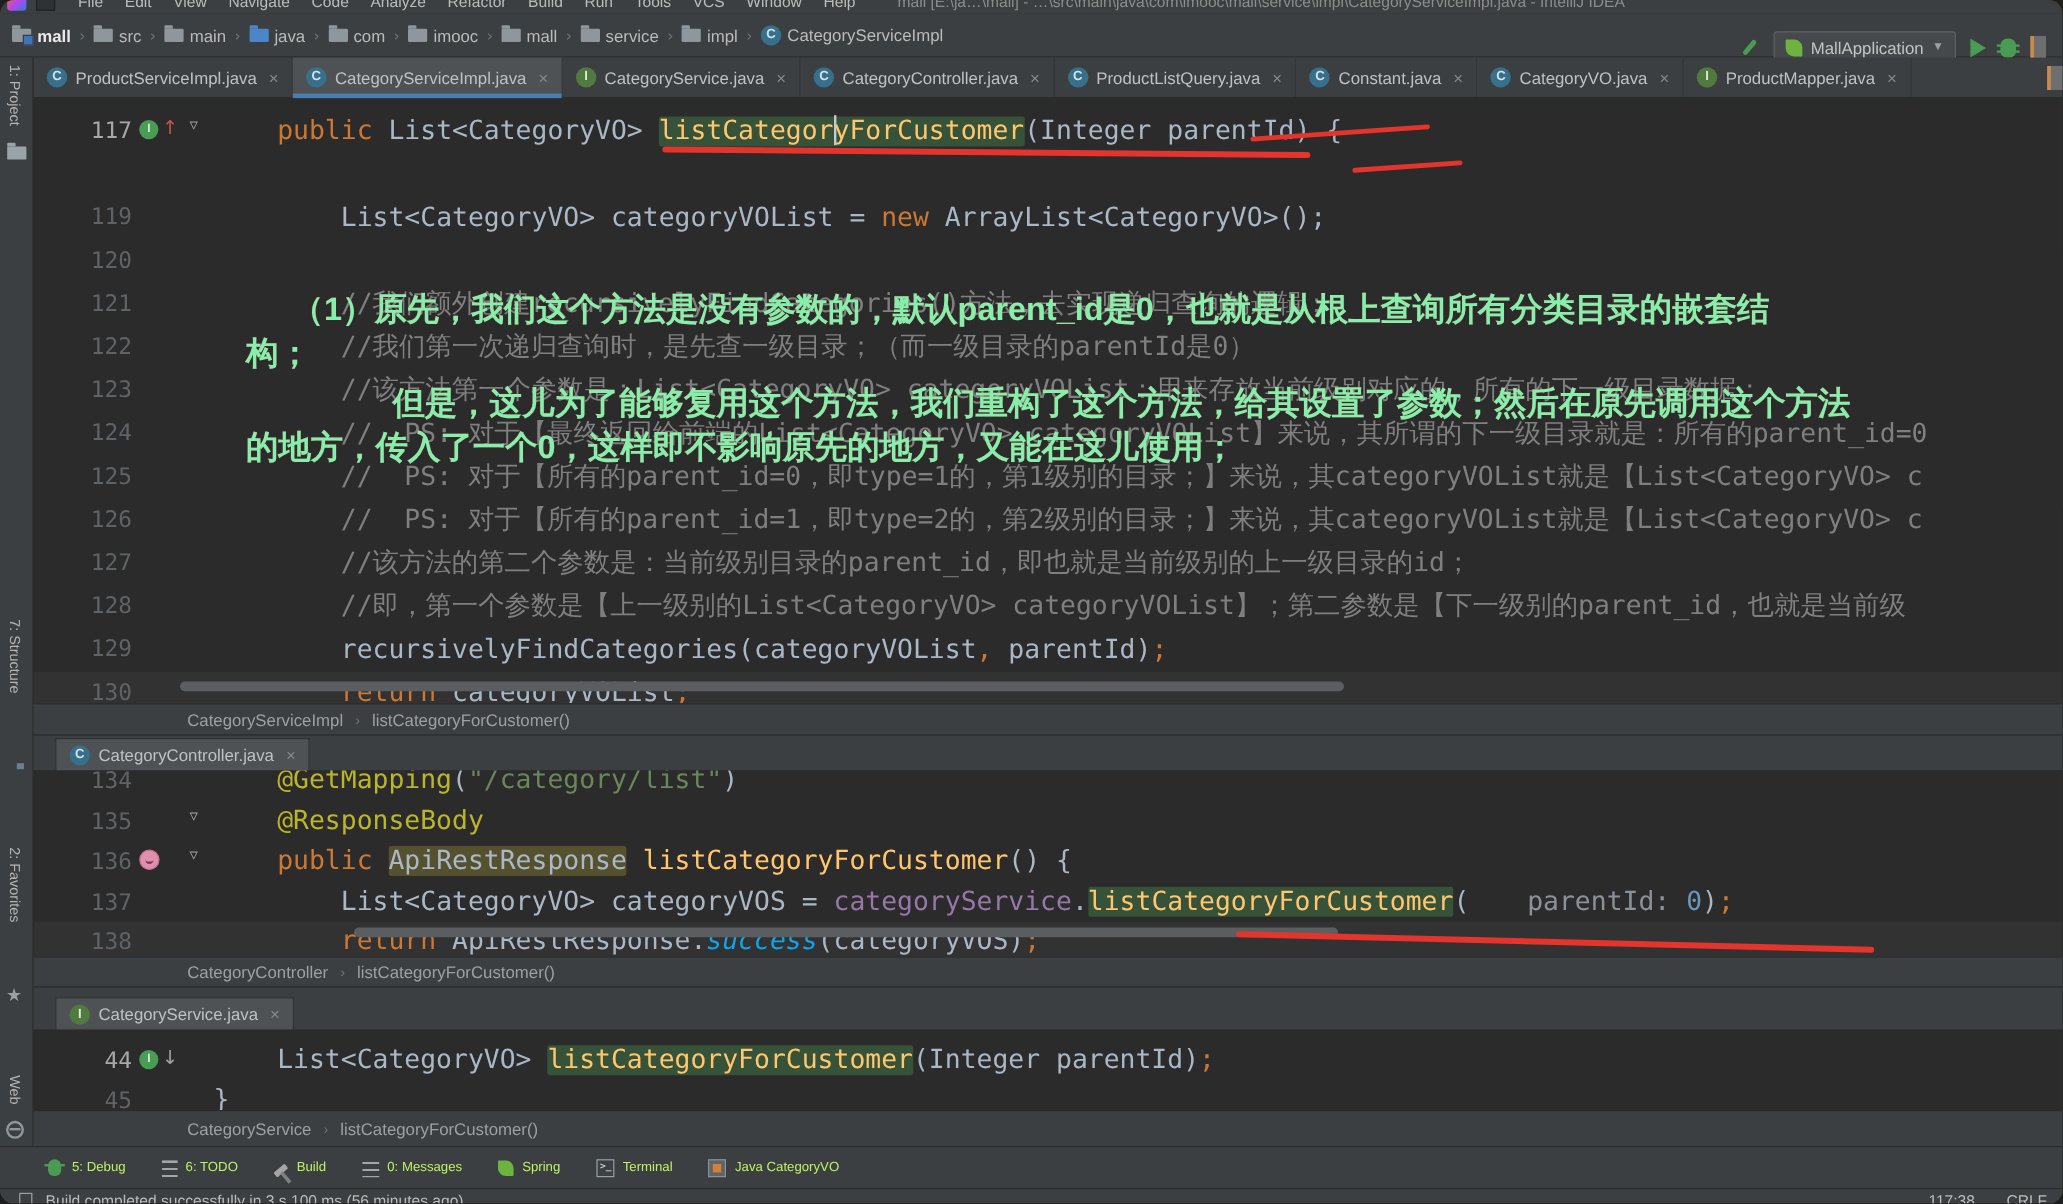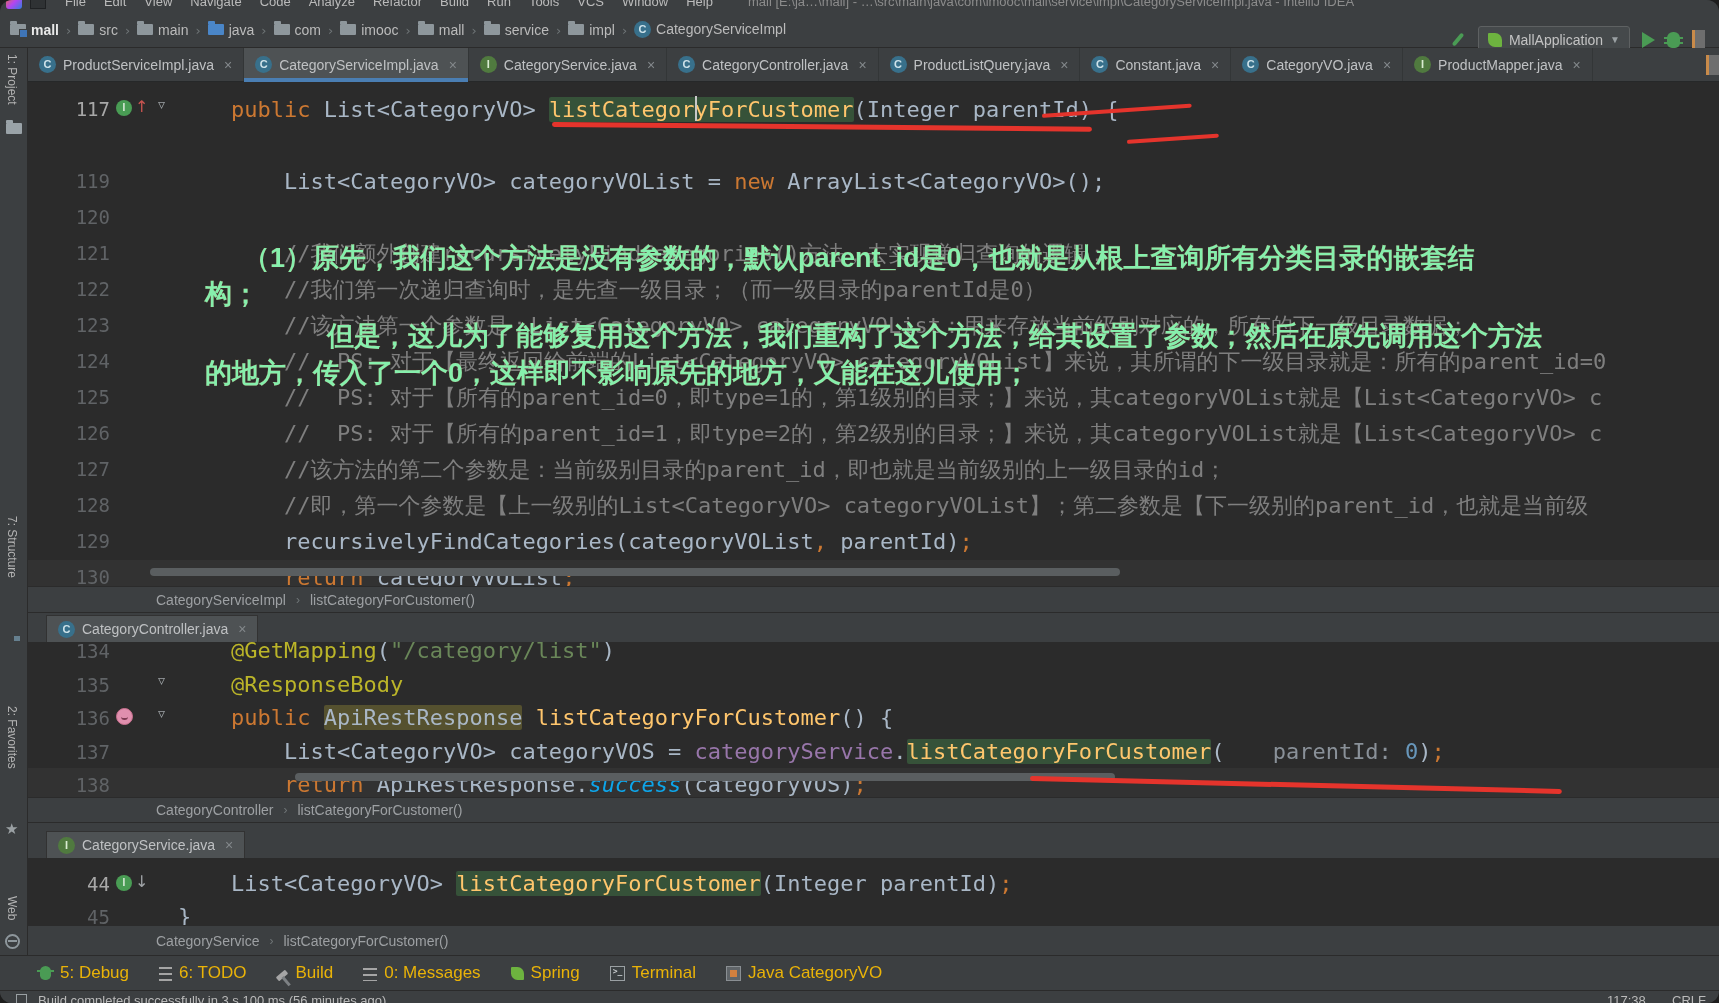--- a/index.html
+++ b/index.html
@@ -100,21 +100,21 @@
   .ptab{position:absolute;left:18px;bottom:0;height:27px;display:flex;align-items:center;gap:7px;padding:0 11px;
         background:#4e5254;font-size:14px;color:#bfc1c3;border:1px solid #323232;border-bottom:none;box-sizing:border-box;white-space:nowrap;}
   .ptab .x{color:#84898c;font-size:14px;margin-left:3px;}
   
   .overlay{position:absolute;left:0;top:0;width:100%;height:100%;pointer-events:none;z-index:50;}
   .redtext{position:absolute;color:#86efac;font-size:27px;font-weight:bold;white-space:nowrap;
            font-family:"Liberation Sans",sans-serif;text-shadow:0 0 1px rgba(229,52,44,.5);}
   .redstroke{position:absolute;background:#e5342c;border-radius:3px;}
   
   .bottombar{position:absolute;left:0;top:955px;width:100%;height:35px;background:#3c3f41;border-top:1px solid #2b2b2b;
-             display:flex;align-items:center;gap:30px;padding-left:38px;box-sizing:border-box;font-size:17px;color:#eab308;}
+             display:flex;align-items:center;gap:30px;padding-left:38px;box-sizing:border-box;font-size:11px;color:#bef264;}
   .bitem{display:flex;align-items:center;gap:7px;}
   .bico{width:15px;height:15px;display:inline-block;position:relative;}
   .ico-debug{background:#4a9b54;border-radius:7px 7px 6px 6px;width:11px;height:14px;margin:0 2px;}
   .ico-debug::before{content:'';position:absolute;left:-3px;right:-3px;top:4px;height:2px;background:#4a9b54;}
   .ico-todo{background:repeating-linear-gradient(#a5a5a5 0 2px,transparent 2px 6px);width:13px;height:14px;margin-top:1px;}
   .ico-build{background:#a5a5a5;width:12px;height:5px;border-radius:1px;transform:rotate(-40deg);margin-top:5px;}
   .ico-build::after{content:'';position:absolute;left:4px;top:4px;width:3px;height:11px;background:#7d8184;}
   .ico-msg{background:repeating-linear-gradient(#a5a5a5 0 2px,transparent 2px 6px);width:14px;height:13px;margin-top:2px;}
   .ico-spring{background:#6db33f;border-radius:1px 50% 1px 50%;width:13px;height:13px;margin-top:1px;}
   .ico-term{background:#3b4042;border:1px solid #9aa0a3;box-sizing:border-box;}

